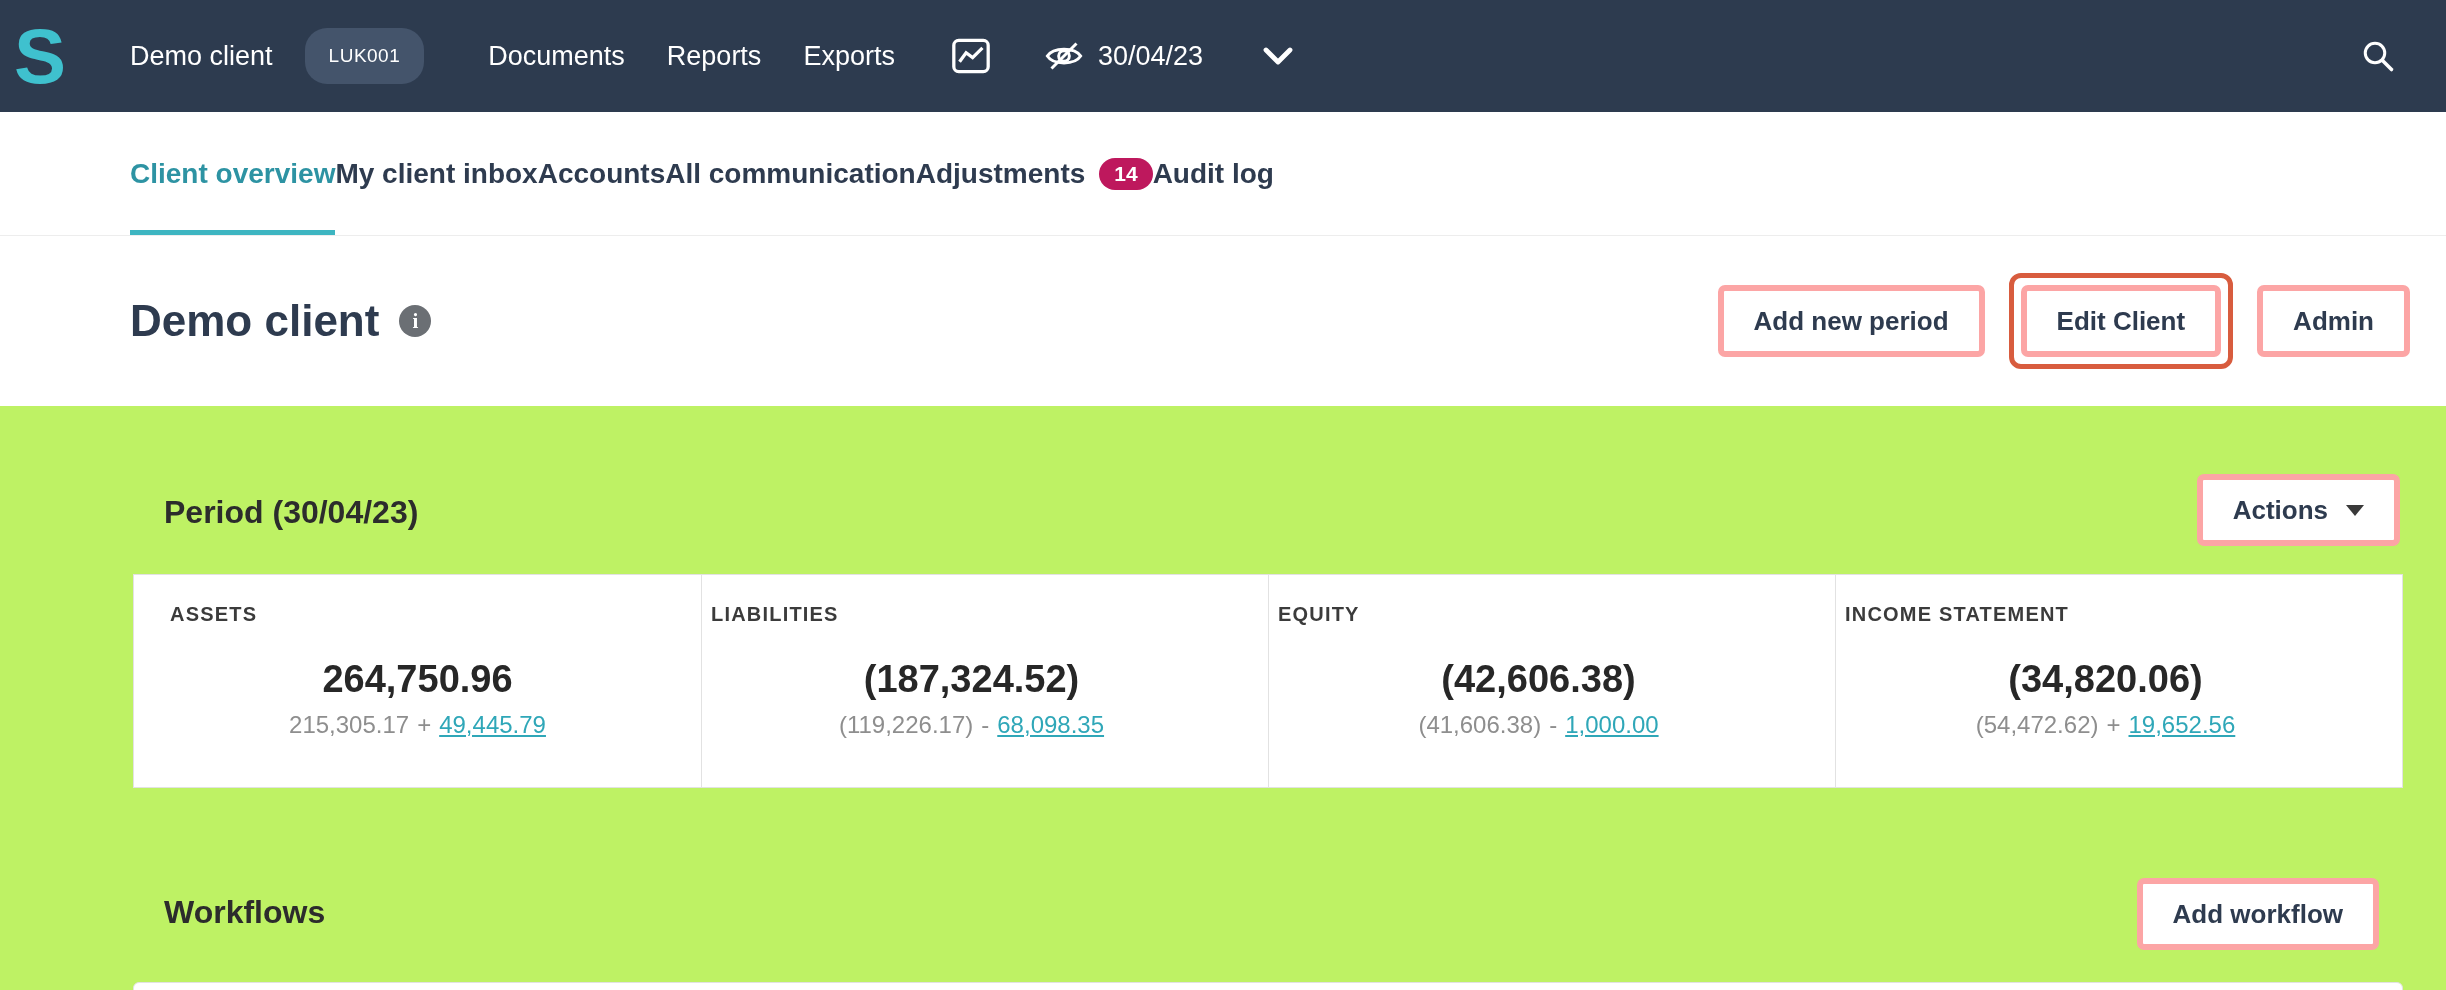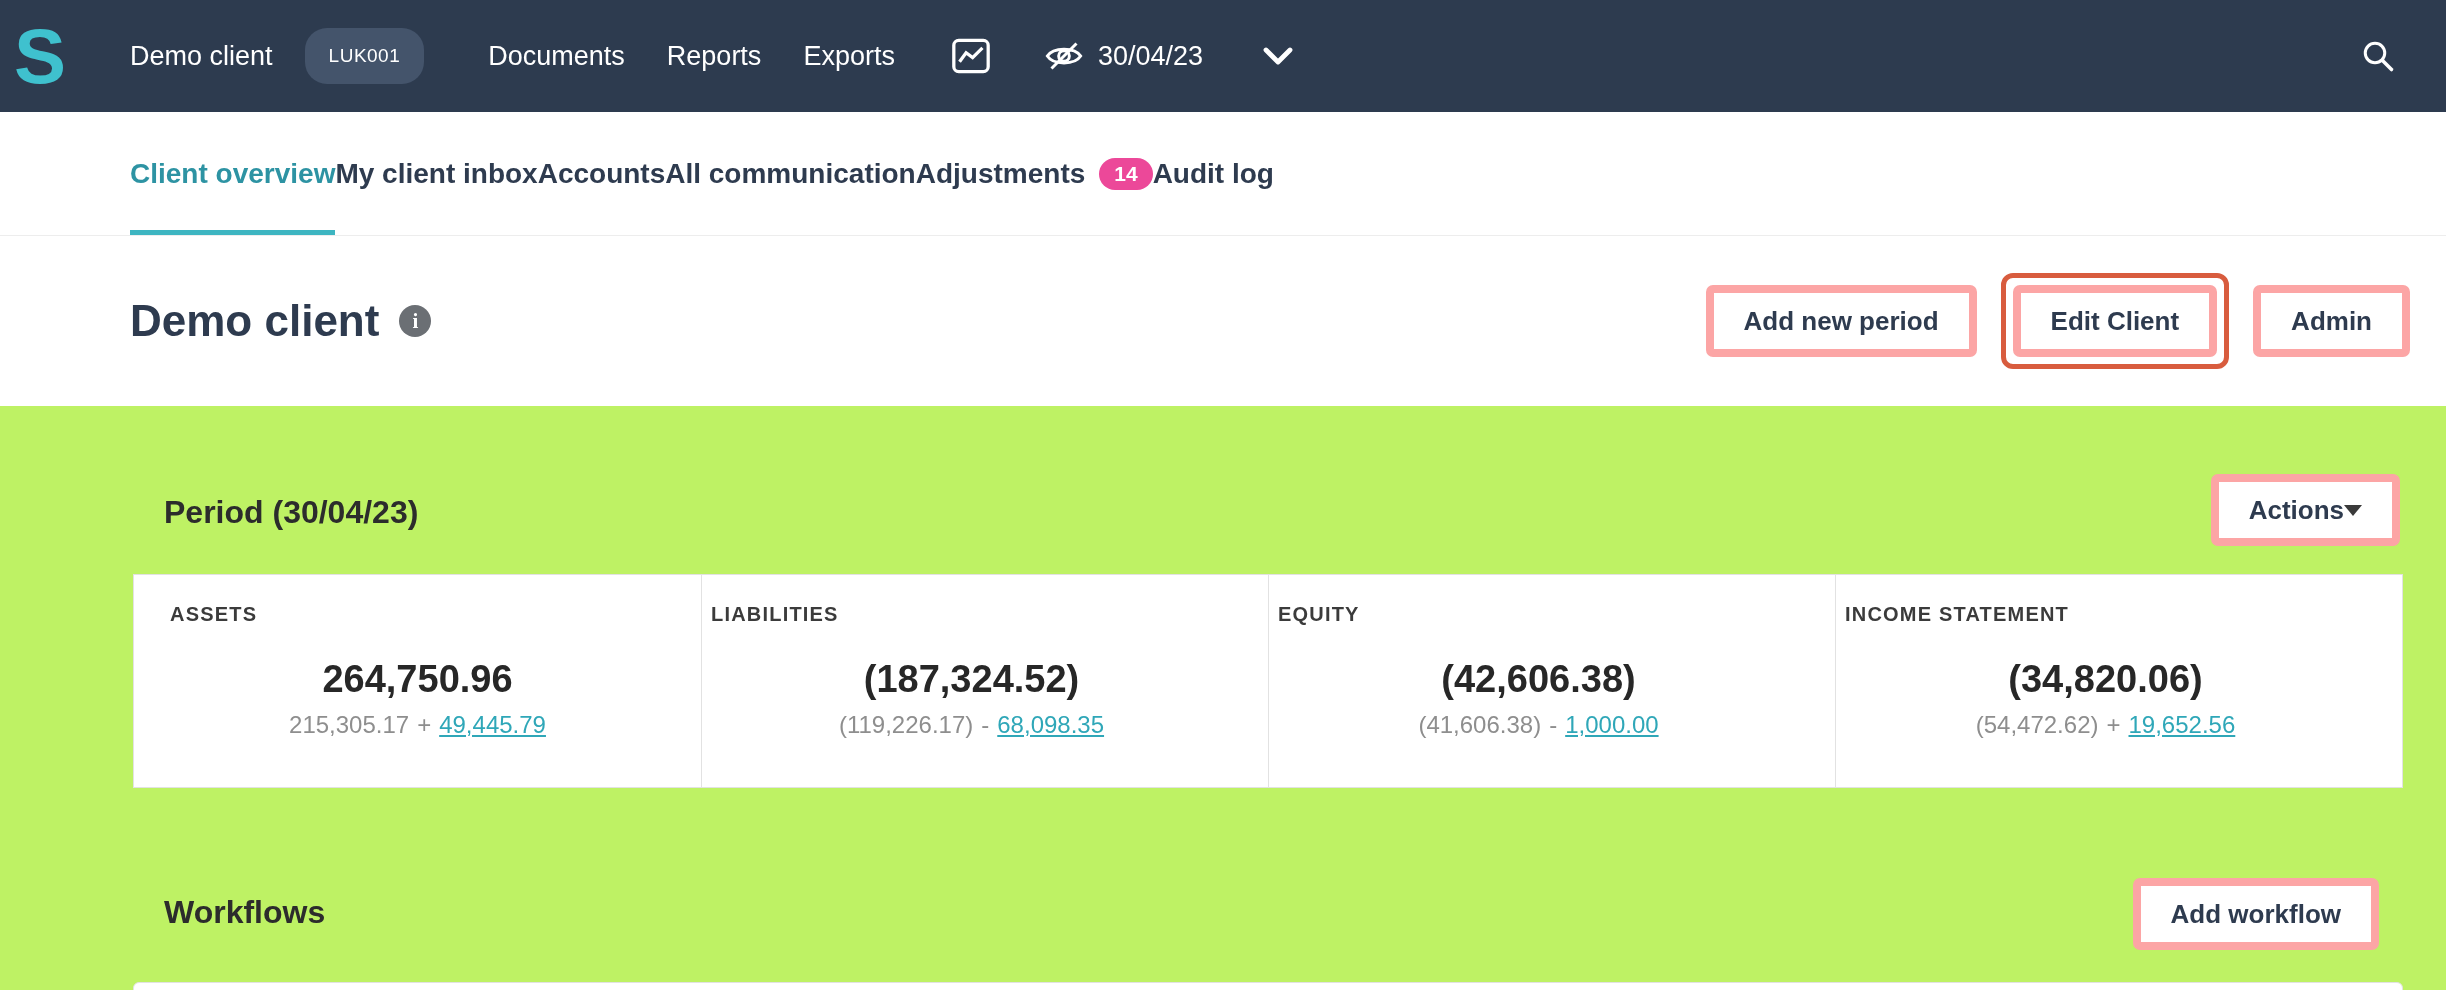--- a/index.html
+++ b/index.html
@@ -23,43 +23,43 @@
   .nav-icon.search { margin-left:auto; margin-right:50px; }
 
   
   .tabbar { height:124px; display:flex; align-items:stretch; padding-left:130px; 
             border-bottom:1px solid #ededed; background:#fff; }
   .tab { display:flex; align-items:center; position:relative; font-size:28px; font-weight:700;
          color:#2e3b4f; cursor:pointer; white-space:nowrap; }
   .tab.active { color:#2d93a3; }
   .tab.active::after { content:""; position:absolute; left:0; right:0; bottom:0; height:5px;
                        background:#3db5c1; }
-  .tab-badge { background:#ec4899; color:#fff; font-size:21px; font-weight:700;
+  .tab-badge { background:#be185d; color:#fff; font-size:21px; font-weight:700;
                border-radius:20px; padding:4px 15px; margin-left:14px; }
 
   
   .pagehead { height:170px; display:flex; align-items:center; justify-content:space-between;
               padding:0 36px 0 130px; background:#fff; }
   .title-wrap { display:flex; align-items:center; gap:20px; }
   .page-title { font-size:44px; font-weight:800; color:#2e3b4f; }
   .info-icon { width:32px; height:32px; border-radius:50%; background:#6b6f74; color:#fff;
                font-size:21px; font-weight:700; display:flex; align-items:center;
                justify-content:center; font-family:"Liberation Serif", serif; }
   .btn-row { display:flex; align-items:center; gap:24px; }
-  .btn { background:#fff; border:8px solid #fca5a5; border-radius:7px; height:72px;
+  .btn { background:#fff; border:6px solid #fca5a5; border-radius:7px; height:72px;
          padding:0 30px; font-size:26px; font-weight:700; color:#2e3b4f; cursor:pointer;
          font-family:"Liberation Sans", sans-serif; white-space:nowrap; }
   .highlight-box { border:5px solid #d85c3e; border-radius:12px; padding:7px; }
 
   
   .graysec { position:relative; height:585px; background:#bef264; }
   .period-heading { position:absolute; left:164px; top:88px; font-size:32px; font-weight:700;
                     color:#2c2c2c; }
   .actions-btn { position:absolute; right:46px; top:68px; display:flex; align-items:center;
-                 }
+                 gap:18px; }
   .caret { width:0; height:0; border-left:9px solid transparent; border-right:9px solid transparent;
            border-top:11px solid #3a3a3a; }
 
   .summary-card { position:absolute; left:133px; right:43px; top:168px; height:214px;
                   background:#fff; border:1px solid #e2e2e2; display:grid;
                   grid-template-columns:repeat(4,1fr); }
   .sum-col { padding:28px 36px; }
   .sum-col + .sum-col { border-left:1px solid #e2e2e2;padding-left:9px; }
   .sum-label { font-size:20px; font-weight:700; letter-spacing:1.2px; color:#3b3b3b; }
   .sum-total { text-align:center; font-size:38px; font-weight:800; color:#272727; margin-top:32px; }

